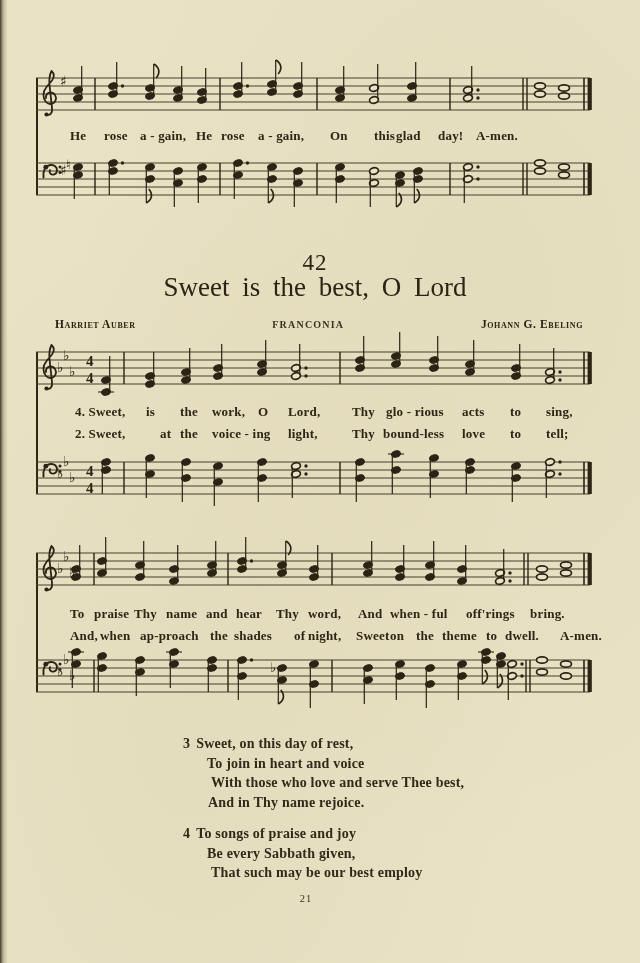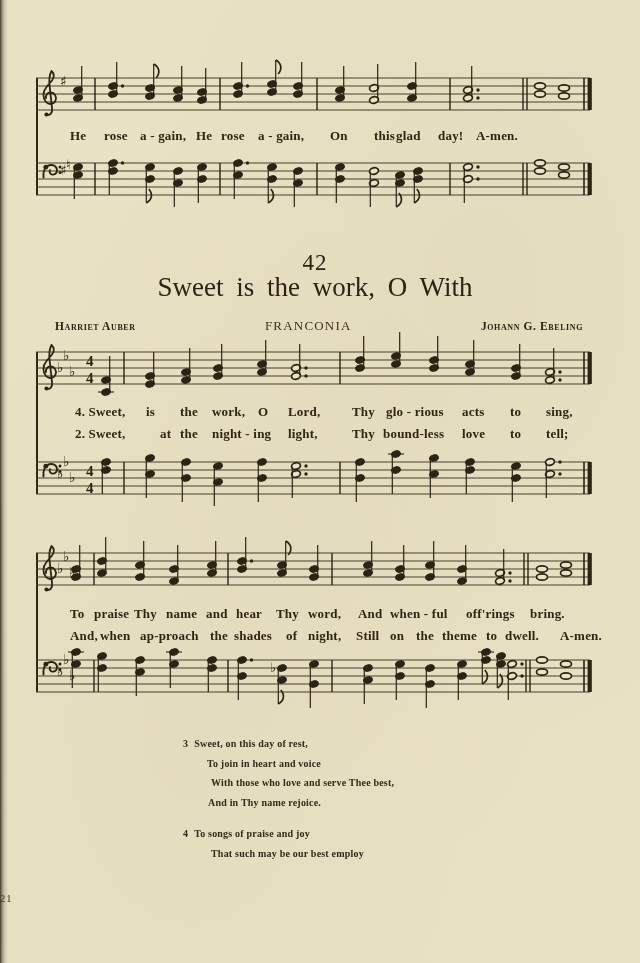--- a/index.html
+++ b/index.html
@@ -40,34 +40,34 @@
   }
   .attribution{
     position:absolute;top:318px;left:55px;width:528px;
     display:flex;justify-content:space-between;align-items:baseline;
   }
   .attr-name{
     font-variant:small-caps;font-weight:bold;font-size:11.5px;
     letter-spacing:.6px;color:#2b2313;
   }
   .attr-tune{
-    font-size:13px;letter-spacing:1.2px;color:#3a3220;
-    text-transform:uppercase;font-weight:normal;
+    font-size:10px;letter-spacing:1.2px;color:#3a3220;
+    text-transform:uppercase;font-weight:bold;
   }
   .verse{position:absolute;left:183px;width:320px;}
   .vline{
-    position:relative;font-size:10px;font-weight:bold;color:#33291a;
+    position:relative;font-size:14px;font-weight:bold;color:#33291a;
     line-height:19.5px;letter-spacing:.2px;white-space:pre;
   }
   .vline .vnum{margin-right:6px;}
   .vline.in-a{margin-left:24px;}
   .vline.in-b{margin-left:28px;}
   .vline.in-c{margin-left:25px;}
   .page-number{
-    position:absolute;top:893px;left:0;width:612px;text-align:left;
+    position:absolute;top:893px;left:0;width:612px;text-align:center;
     font-size:10.5px;font-weight:normal;color:#3a3220;letter-spacing:1px;
   }
 </style>
 </head>
 <body>
 
 <div class="page">
   <div class="binding-edge"></div>
 
   <div id="notation-root">
@@ -513,21 +513,21 @@
         <span class="lyric-word" style="left: 352px;">Thy</span>
         <span class="lyric-word" style="left: 386px;">glo - rious</span>
         <span class="lyric-word" style="left: 462px;">acts</span>
         <span class="lyric-word" style="left: 510px;">to</span>
         <span class="lyric-word" style="left: 546px;">sing,</span>
       </div>
       <div class="lyrics-line" style="top: 426px;">
         <span class="lyric-word" style="left: 75px;">2. Sweet,</span>
         <span class="lyric-word" style="left: 146px; margin-left: 14px;">at</span>
         <span class="lyric-word" style="left: 180px;">the</span>
-        <span class="lyric-word" style="left: 212px;">night - ing</span>
+        <span class="lyric-word" style="left: 212px;">voice - ing</span>
         <span class="lyric-word" style="left: 288px;">light,</span>
         <span class="lyric-word" style="left: 352px;">Thy</span>
         <span class="lyric-word" style="left: 383px;">bound-less</span>
         <span class="lyric-word" style="left: 462px;">love</span>
         <span class="lyric-word" style="left: 510px;">to</span>
         <span class="lyric-word" style="left: 546px;">tell;</span>
       </div>
       <div class="lyrics-line" style="top: 606px;">
         <span class="lyric-word" style="left: 70px;">To</span>
         <span class="lyric-word" style="left: 94px;">praise</span>
@@ -541,47 +541,48 @@
         <span class="lyric-word" style="left: 390px;">when - ful</span>
         <span class="lyric-word" style="left: 466px;">off'rings</span>
         <span class="lyric-word" style="left: 530px;">bring.</span>
       </div>
       <div class="lyrics-line" style="top: 628px;">
         <span class="lyric-word" style="left: 70px;">And,</span>
         <span class="lyric-word" style="left: 100px;">when</span>
         <span class="lyric-word" style="left: 140px;">ap-proach</span>
         <span class="lyric-word" style="left: 210px;">the</span>
         <span class="lyric-word" style="left: 234px;">shades</span>
-        <span class="lyric-word" style="left: 286px;">of</span>
+        <span class="lyric-word" style="left: 294px;">of</span>
         <span class="lyric-word" style="left: 308px;">night,</span>
-        <span class="lyric-word" style="left: 356px;">Still</span>
+        <span class="lyric-word" style="left: 356px;">Sweet</span>
         <span class="lyric-word" style="left: 390px;">on</span>
         <span class="lyric-word" style="left: 416px;">the</span>
         <span class="lyric-word" style="left: 442px;">theme</span>
         <span class="lyric-word" style="left: 486px;">to</span>
         <span class="lyric-word" style="left: 505px;">dwell.</span>
         <span class="lyric-word" style="left: 560px;">A-men.</span>
       </div>
     </div>
 
   <div class="hymn-number">42</div>
-  <h1 class="hymn-title">Sweet is the work, O With</h1>
+  <h1 class="hymn-title">Sweet is the best, O Lord</h1>
 
   <div class="attribution">
     <span class="attr-name">Harriet Auber</span>
     <span class="attr-tune">Franconia</span>
     <span class="attr-name">Johann G. Ebeling</span>
   </div>
 
   <div class="verse" style="top:734px">
     <div class="vline"><span class="vnum">3</span><span>Sweet, on this day of rest,</span></div>
     <div class="vline in-a"><span>To join in heart and voice</span></div>
     <div class="vline in-b"><span>With those who love and serve Thee best,</span></div>
     <div class="vline in-c"><span>And in Thy name rejoice.</span></div>
   </div>
 
   <div class="verse" style="top:824px">
     <div class="vline"><span class="vnum">4</span><span>To songs of praise and joy</span></div>
+    <div class="vline in-a"><span>Be every Sabbath given,</span></div>
     <div class="vline in-b"><span>That such may be our best employ</span></div>
   </div>
 
   <div class="page-number">21</div>
 </div>
 
 </body></html>

